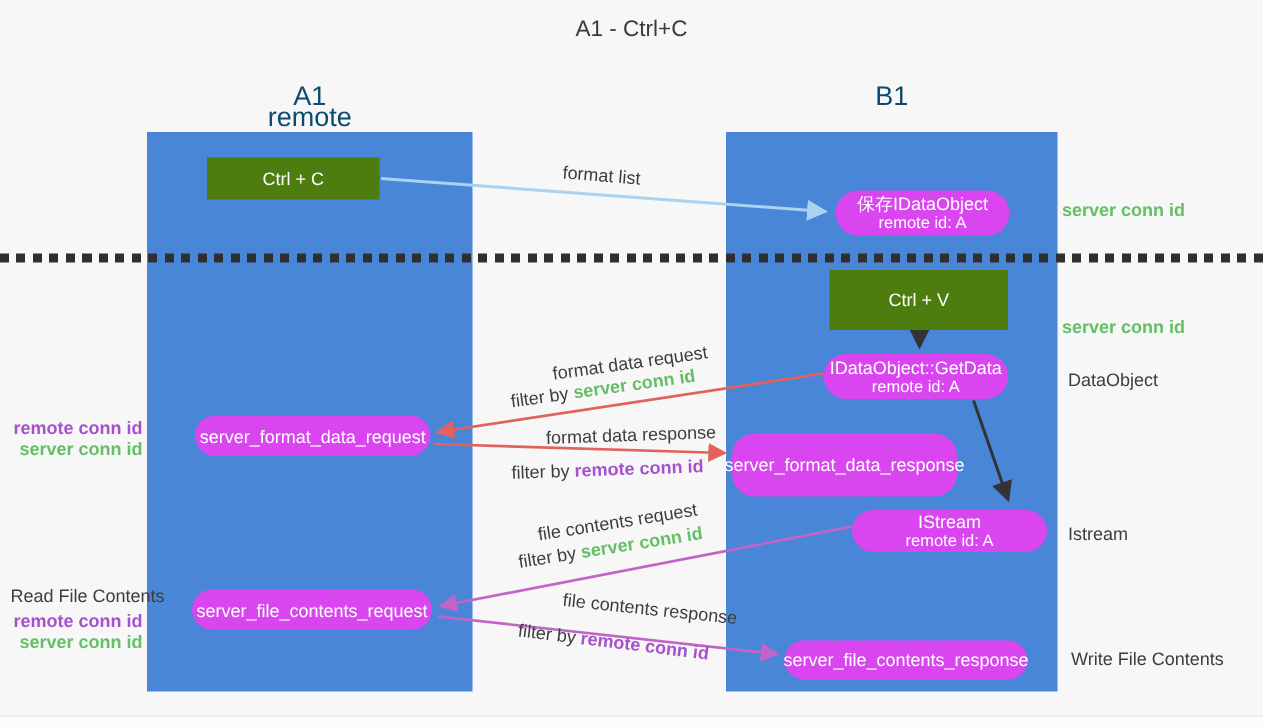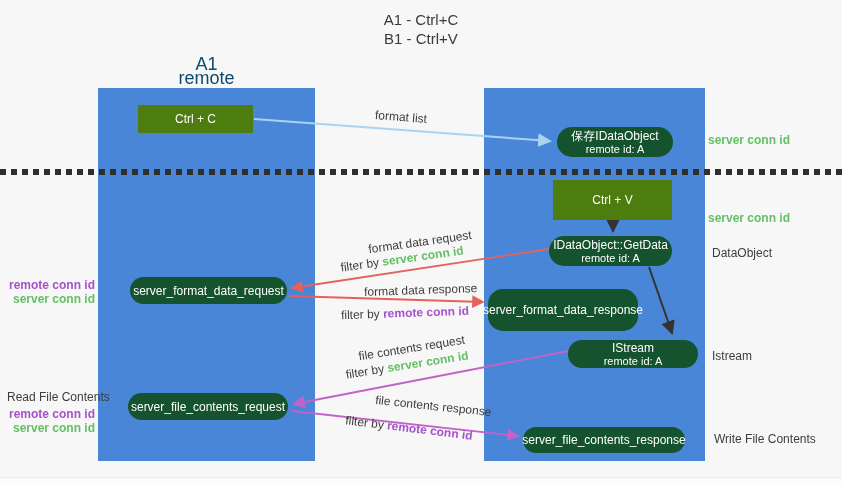--- a/index.html
+++ b/index.html
@@ -22,21 +22,21 @@
   .lane-b1{left:484px;width:221px;}
   
   .dotted{left:0;top:169px;width:842px;height:6px;
     background:repeating-linear-gradient(90deg,#2f2f2f 0 6px,transparent 6px 11px);}
   
   .node{display:flex;flex-direction:column;align-items:center;justify-content:center;
     color:#fff;text-align:center;box-sizing:border-box;}
   .node .l1{font-size:12px;line-height:14px;}
   .node .l2{font-size:11px;line-height:13px;}
   .green{background:#4d7c0f;}
-  .orange{background:#14532d;border-radius:15px;}
+  .orange{background:#d946ef;border-radius:15px;}
   .n-ctrlc{left:138px;top:105px;width:115px;height:28px;font-size:12px;}
   .n-save{left:557px;top:127px;width:116px;height:30px;}
   .n-ctrlv{left:553px;top:180px;width:119px;height:40px;font-size:12px;}
   .n-getdata{left:549px;top:236px;width:123px;height:30px;}
   .n-freq{left:130px;top:277px;width:157px;height:27px;font-size:12px;}
   .n-fresp{left:488px;top:289px;width:150px;height:42px;font-size:12px;}
   .n-istream{left:568px;top:340px;width:130px;height:28px;}
   .n-filereq{left:128px;top:393px;width:160px;height:27px;font-size:12px;}
   .n-fileresp{left:523px;top:427px;width:162px;height:26px;font-size:12px;}
   
@@ -66,28 +66,28 @@
   
   .arrows{left:0;top:0;width:842px;height:485px;pointer-events:none;}
   
   .bottomstrip{left:0;top:477px;width:842px;height:8px;background:#fcfcfd;border-top:1px solid #ececee;}
 </style>
 </head>
 <body>
 
 <div class="abs title">
   <div>A1 - Ctrl+C</div>
-  <div>B1 - Ctrl+V</div>
 </div>
 
 <div class="abs colhead colhead-a1">
   <div>A1</div>
   <div>remote</div>
 </div>
 <div class="abs colhead colhead-b1">
+  <div>B1</div>
 </div>
 
 <div class="abs lane lane-a1"></div>
 <div class="abs lane lane-b1"></div>
 
 <div class="abs dotted"></div>
 
 <svg class="abs arrows" width="842" height="485" viewBox="0 0 842 485">
   <defs>
     <marker id="ah-blue" markerWidth="8" markerHeight="8" refX="6" refY="3.5" orient="auto">

